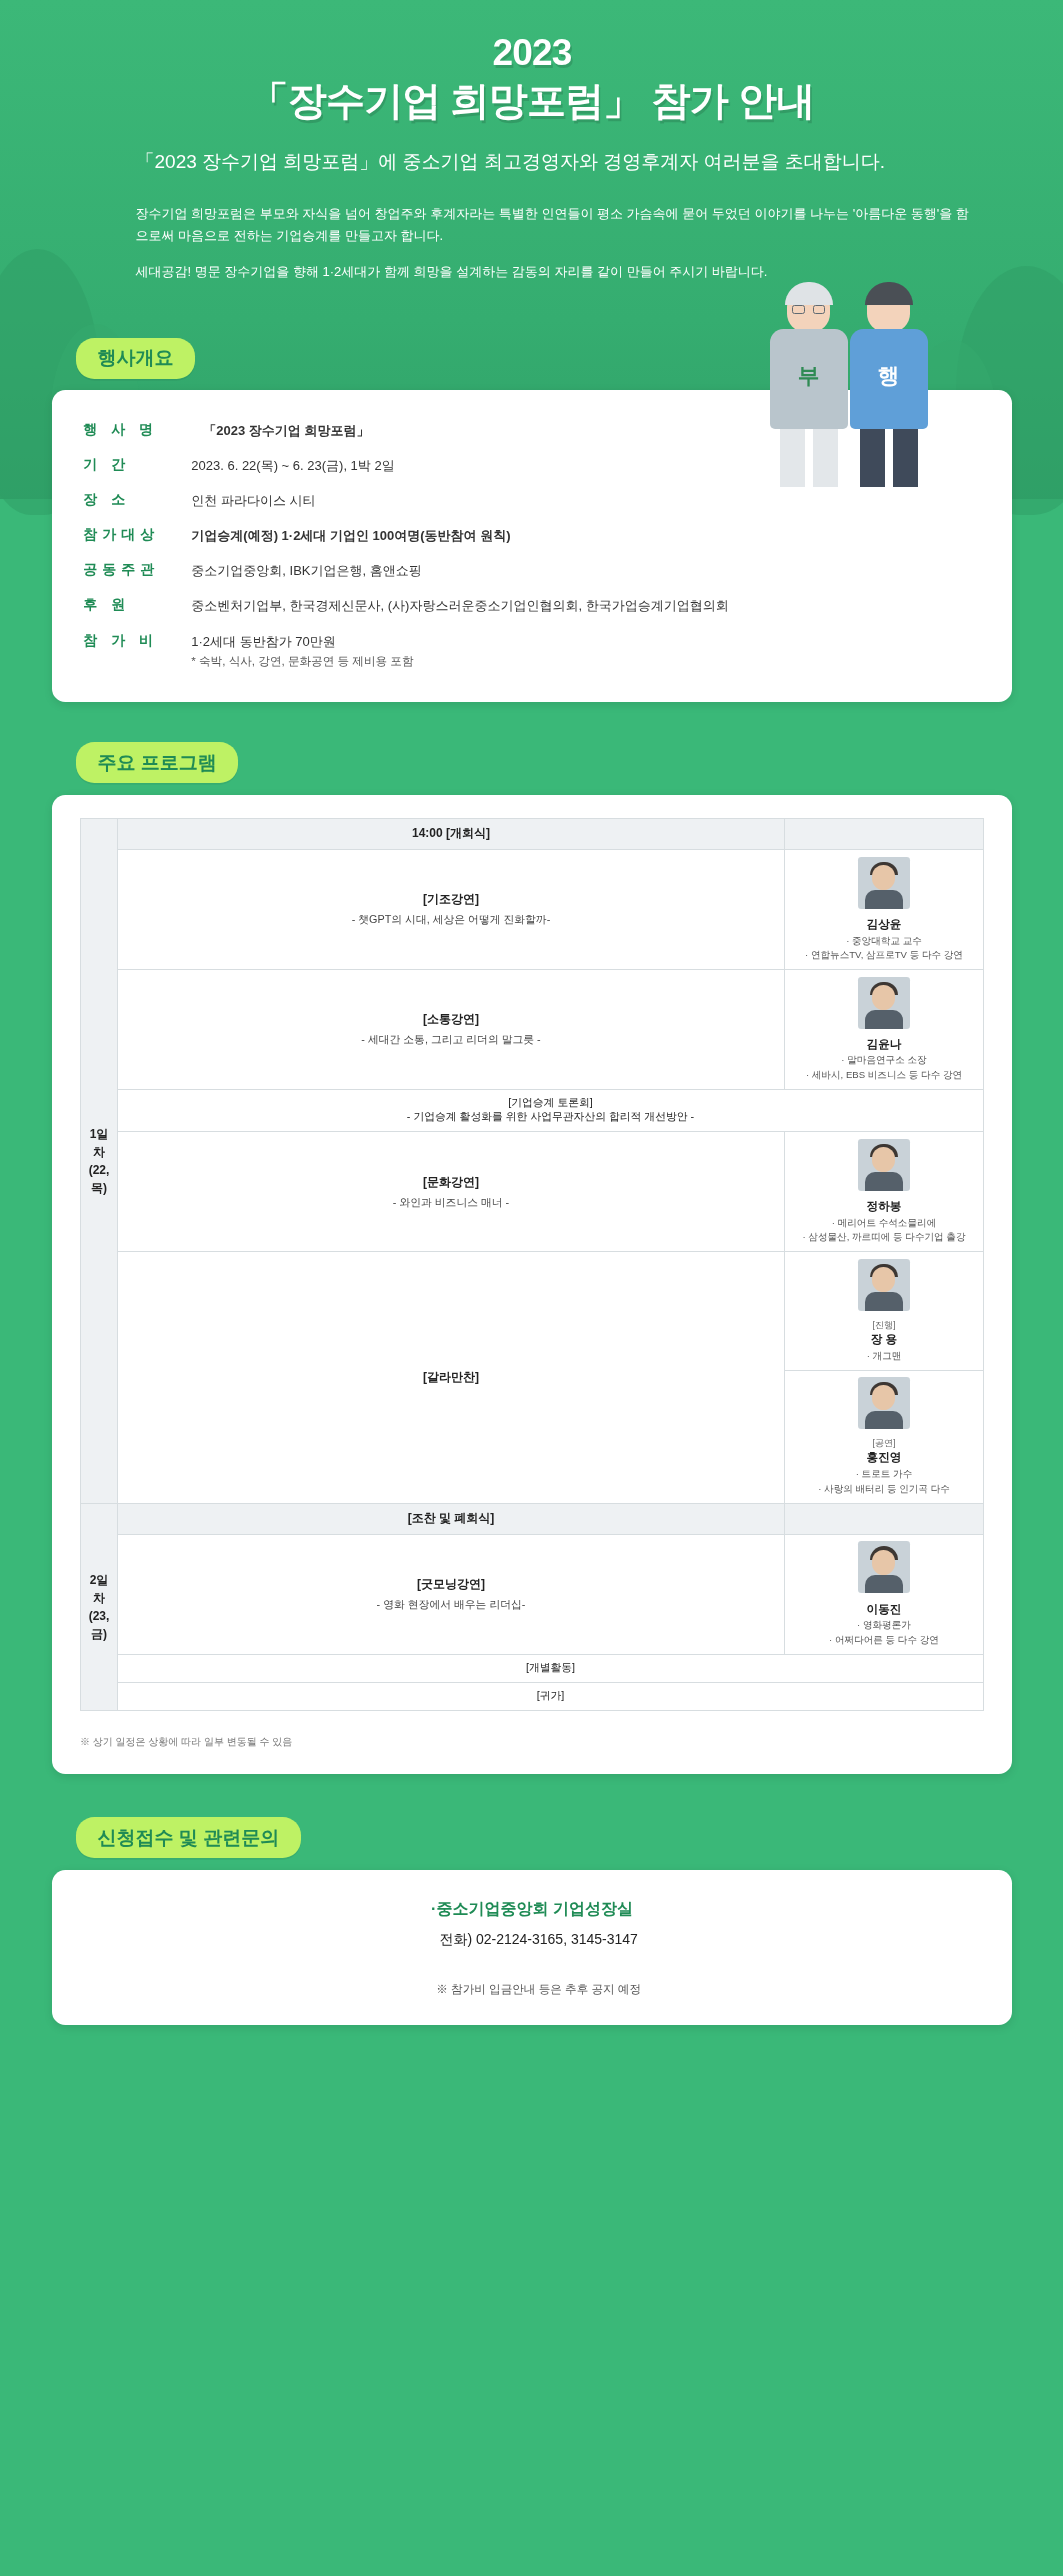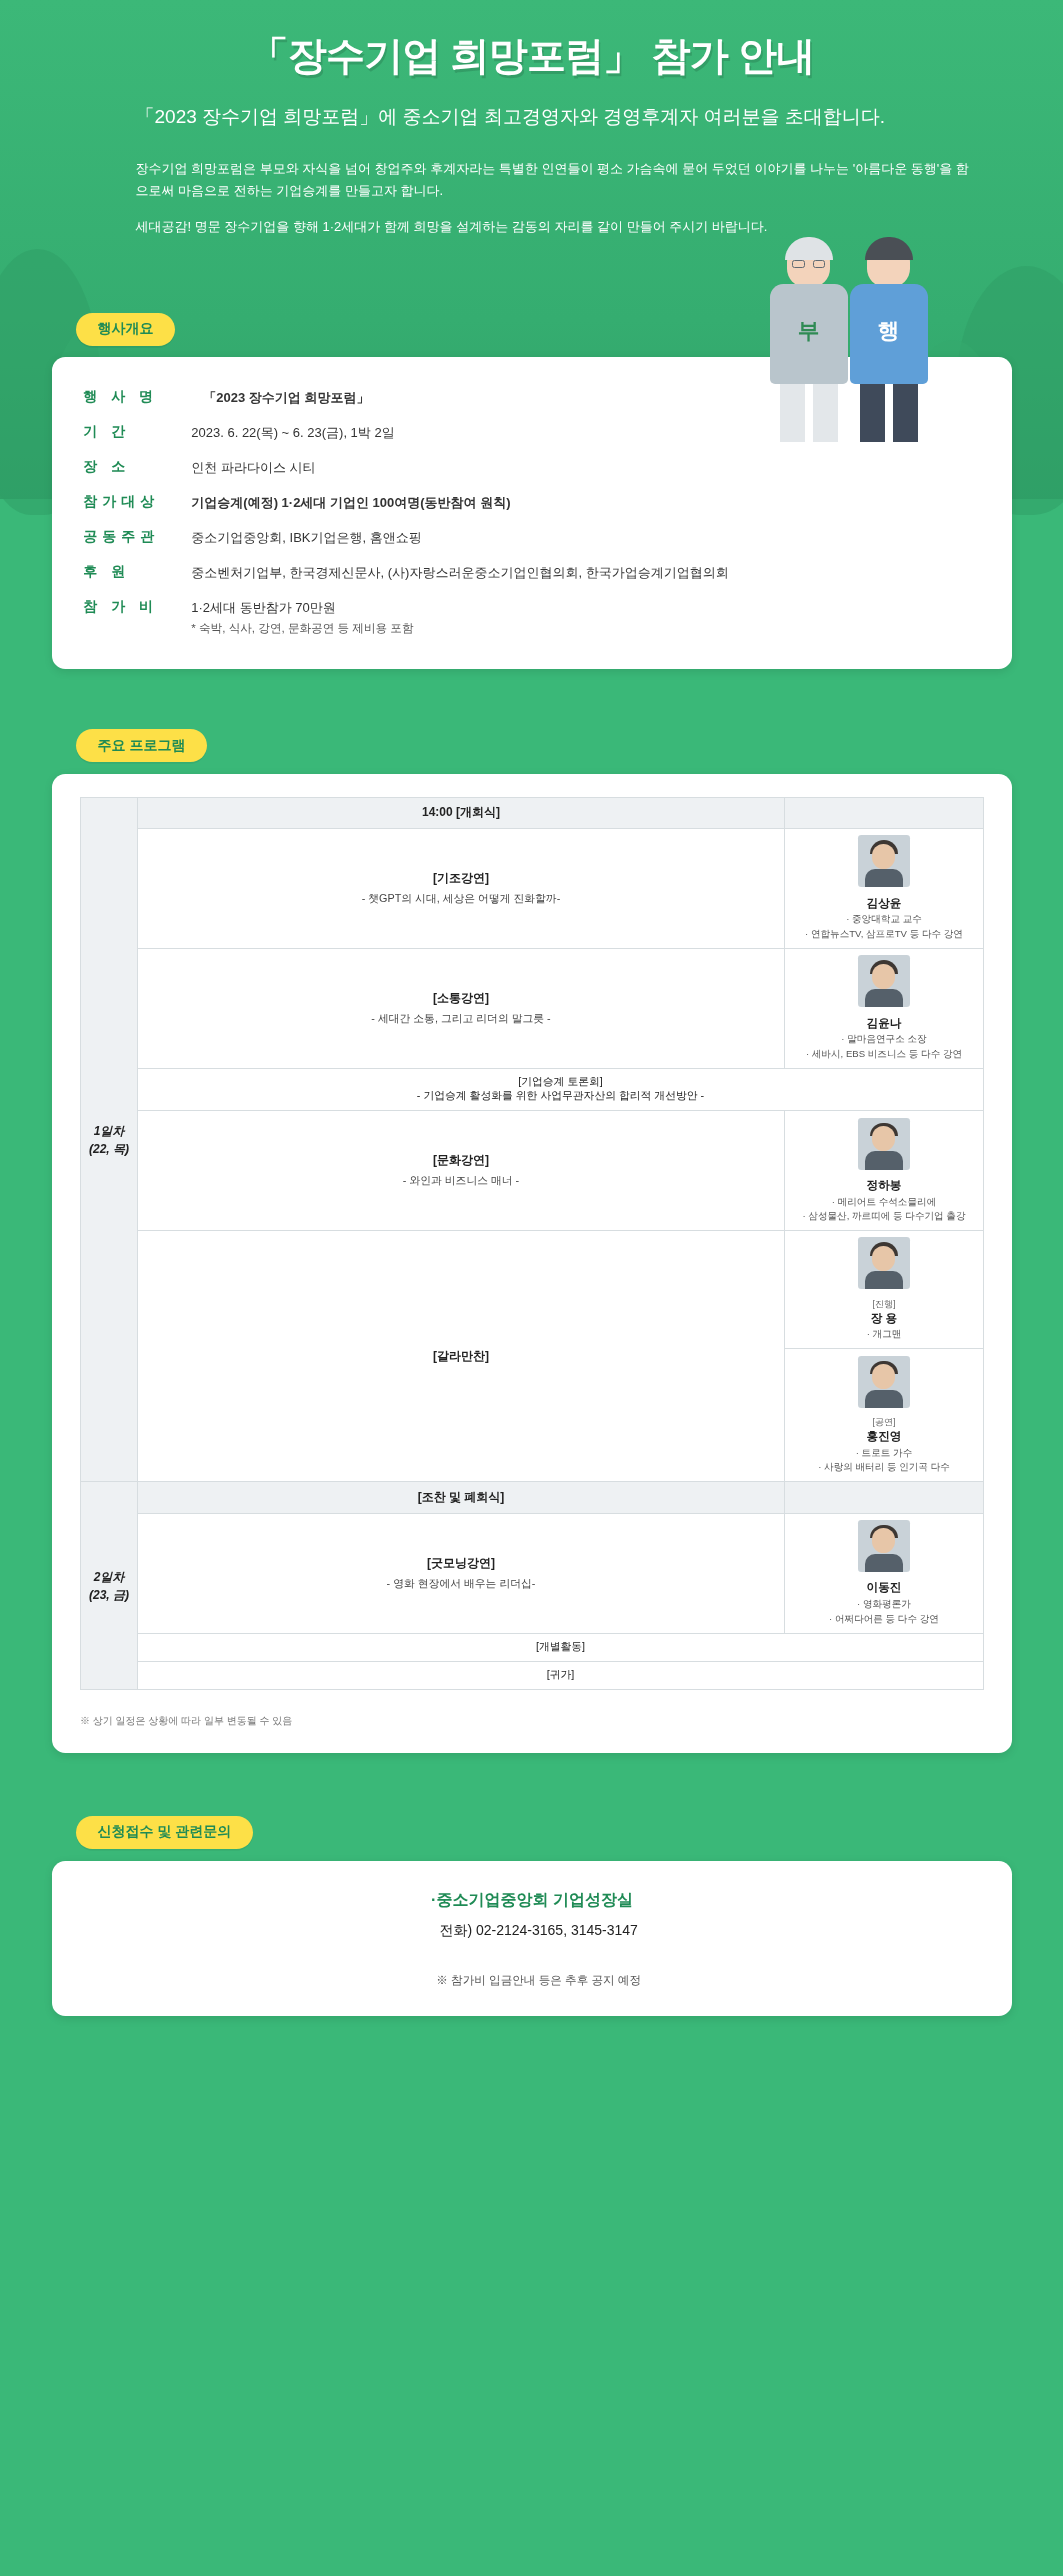--- a/index.html
+++ b/index.html
@@ -64,23 +64,23 @@
   .body-sh.a { background:#b9c5cc; }
   .body-sh.b { background:#5f9fd8; }
   .legs { width:58px; height:58px; margin:0 auto; display:flex; justify-content:space-between; }
   .legs i { display:block; width:25px; height:58px; background:#e3e7ea; }
   .legs.blue i { background:#3f4a5a; }
   .sign { position:absolute; top:28px; left:50%; transform:translateX(-50%); font-size:21.6px; font-weight:bold; color:#2f8b54; }
   .sign.b { color:#fff; }
 
   
   .sec-title {
-    display:inline-block; background:#fde047; color:#1f8b55;
-    font-size:14px; font-weight:bold; padding:7.5px 21.6px; border-radius:18.3px;
-    margin-left:76px; box-shadow:0 1.7px 0 rgba(0,0,0,.06);margin-top:20px;
+    display:inline-block; background:#bef264; color:#1f8b55;
+    font-size:19px; font-weight:bold; padding:7.5px 21.6px; border-radius:18.3px;
+    margin-left:76px; box-shadow:0 1.7px 0 rgba(0,0,0,.06);
   }
   .sec { margin-top:28px; }
 
   
   .card {
     background:#ffffff; border-radius:13.3px; margin:11.6px 52px 0;
     padding:23px 28px 25px; box-shadow:0 2.5px 8.3px rgba(0,0,0,.10);
   }
 
   
@@ -91,21 +91,21 @@
     letter-spacing:5px; white-space:nowrap;
   }
   td.ov-v { font-size:13px; color:#333; line-height:1.55; }
   .sub { font-size:11.6px; color:#555; }
 
   
   table.pg { width:100%; border-collapse:collapse; font-size:10.8px; }
   table.pg td {
     border:0.8px solid #d7dde0; padding:6.6px 5px; vertical-align:middle; text-align:center;
   }
-  .day-col { width:57px; background:#ffffff; font-size:10.8px; line-height:1.5;font-style:italic; }
+  .day-col { width:37px; background:#ffffff; font-size:10.8px; line-height:1.5; }
   .ttl-col { }
   .ttl-col .t1 { font-weight:bold; font-size:12px; }
   .ttl-col .t2 { font-size:10.8px; color:#444; margin-top:5px; }
   .head-row td { background:#eef1f3; font-weight:bold; font-size:12px; }
   .spk-col { width:199px; text-align:left; padding-left:6.6px; }
   .spk { display:flex; align-items:center; gap:8.3px;flex-direction:column; }
   .ph {
     width:52px; height:52px; border-radius:3.3px; flex:0 0 52px;
     background:#c9d2d8; position:relative; overflow:hidden;
   }
@@ -132,20 +132,21 @@
   <div class="tree" style="left:-25px;  width:125px; height:266px; background:#2f9f66; bottom:2061px;"></div>
   <div class="tree" style="left:50px;   width:91px; height:191px; background:#35a96d; bottom:2061px;"></div>
   <div class="tree" style="right:-33px; width:141px; height:249px; background:#2f9f66; bottom:2061px;"></div>
   <div class="tree" style="right:66px;  width:91px; height:175px; background:#35a96d; bottom:2061px;"></div>
 </div>
 
 <div class="page">
 
   <section class="hero">
     <h1>
+      <span class="yr">2023</span>
       <span class="ttl">「장수기업 희망포럼」 참가 안내</span>
     </h1>
 
     <div class="hero-body">
       <p class="lead">「2023 장수기업 희망포럼」에 중소기업 최고경영자와 경영후계자 여러분을 초대합니다.</p>
       <p>장수기업 희망포럼은 부모와 자식을 넘어 창업주와 후계자라는 특별한 인연들이 평소 가슴속에 묻어 두었던 이야기를 나누는 '아름다운 동행'을 함으로써 마음으로 전하는 기업승계를 만들고자 합니다.</p>
       <p>세대공감! 명문 장수기업을 향해 1·2세대가 함께 희망을 설계하는 감동의 자리를 같이 만들어 주시기 바랍니다.</p>
 
       <div class="people">
         <div class="person p1">

